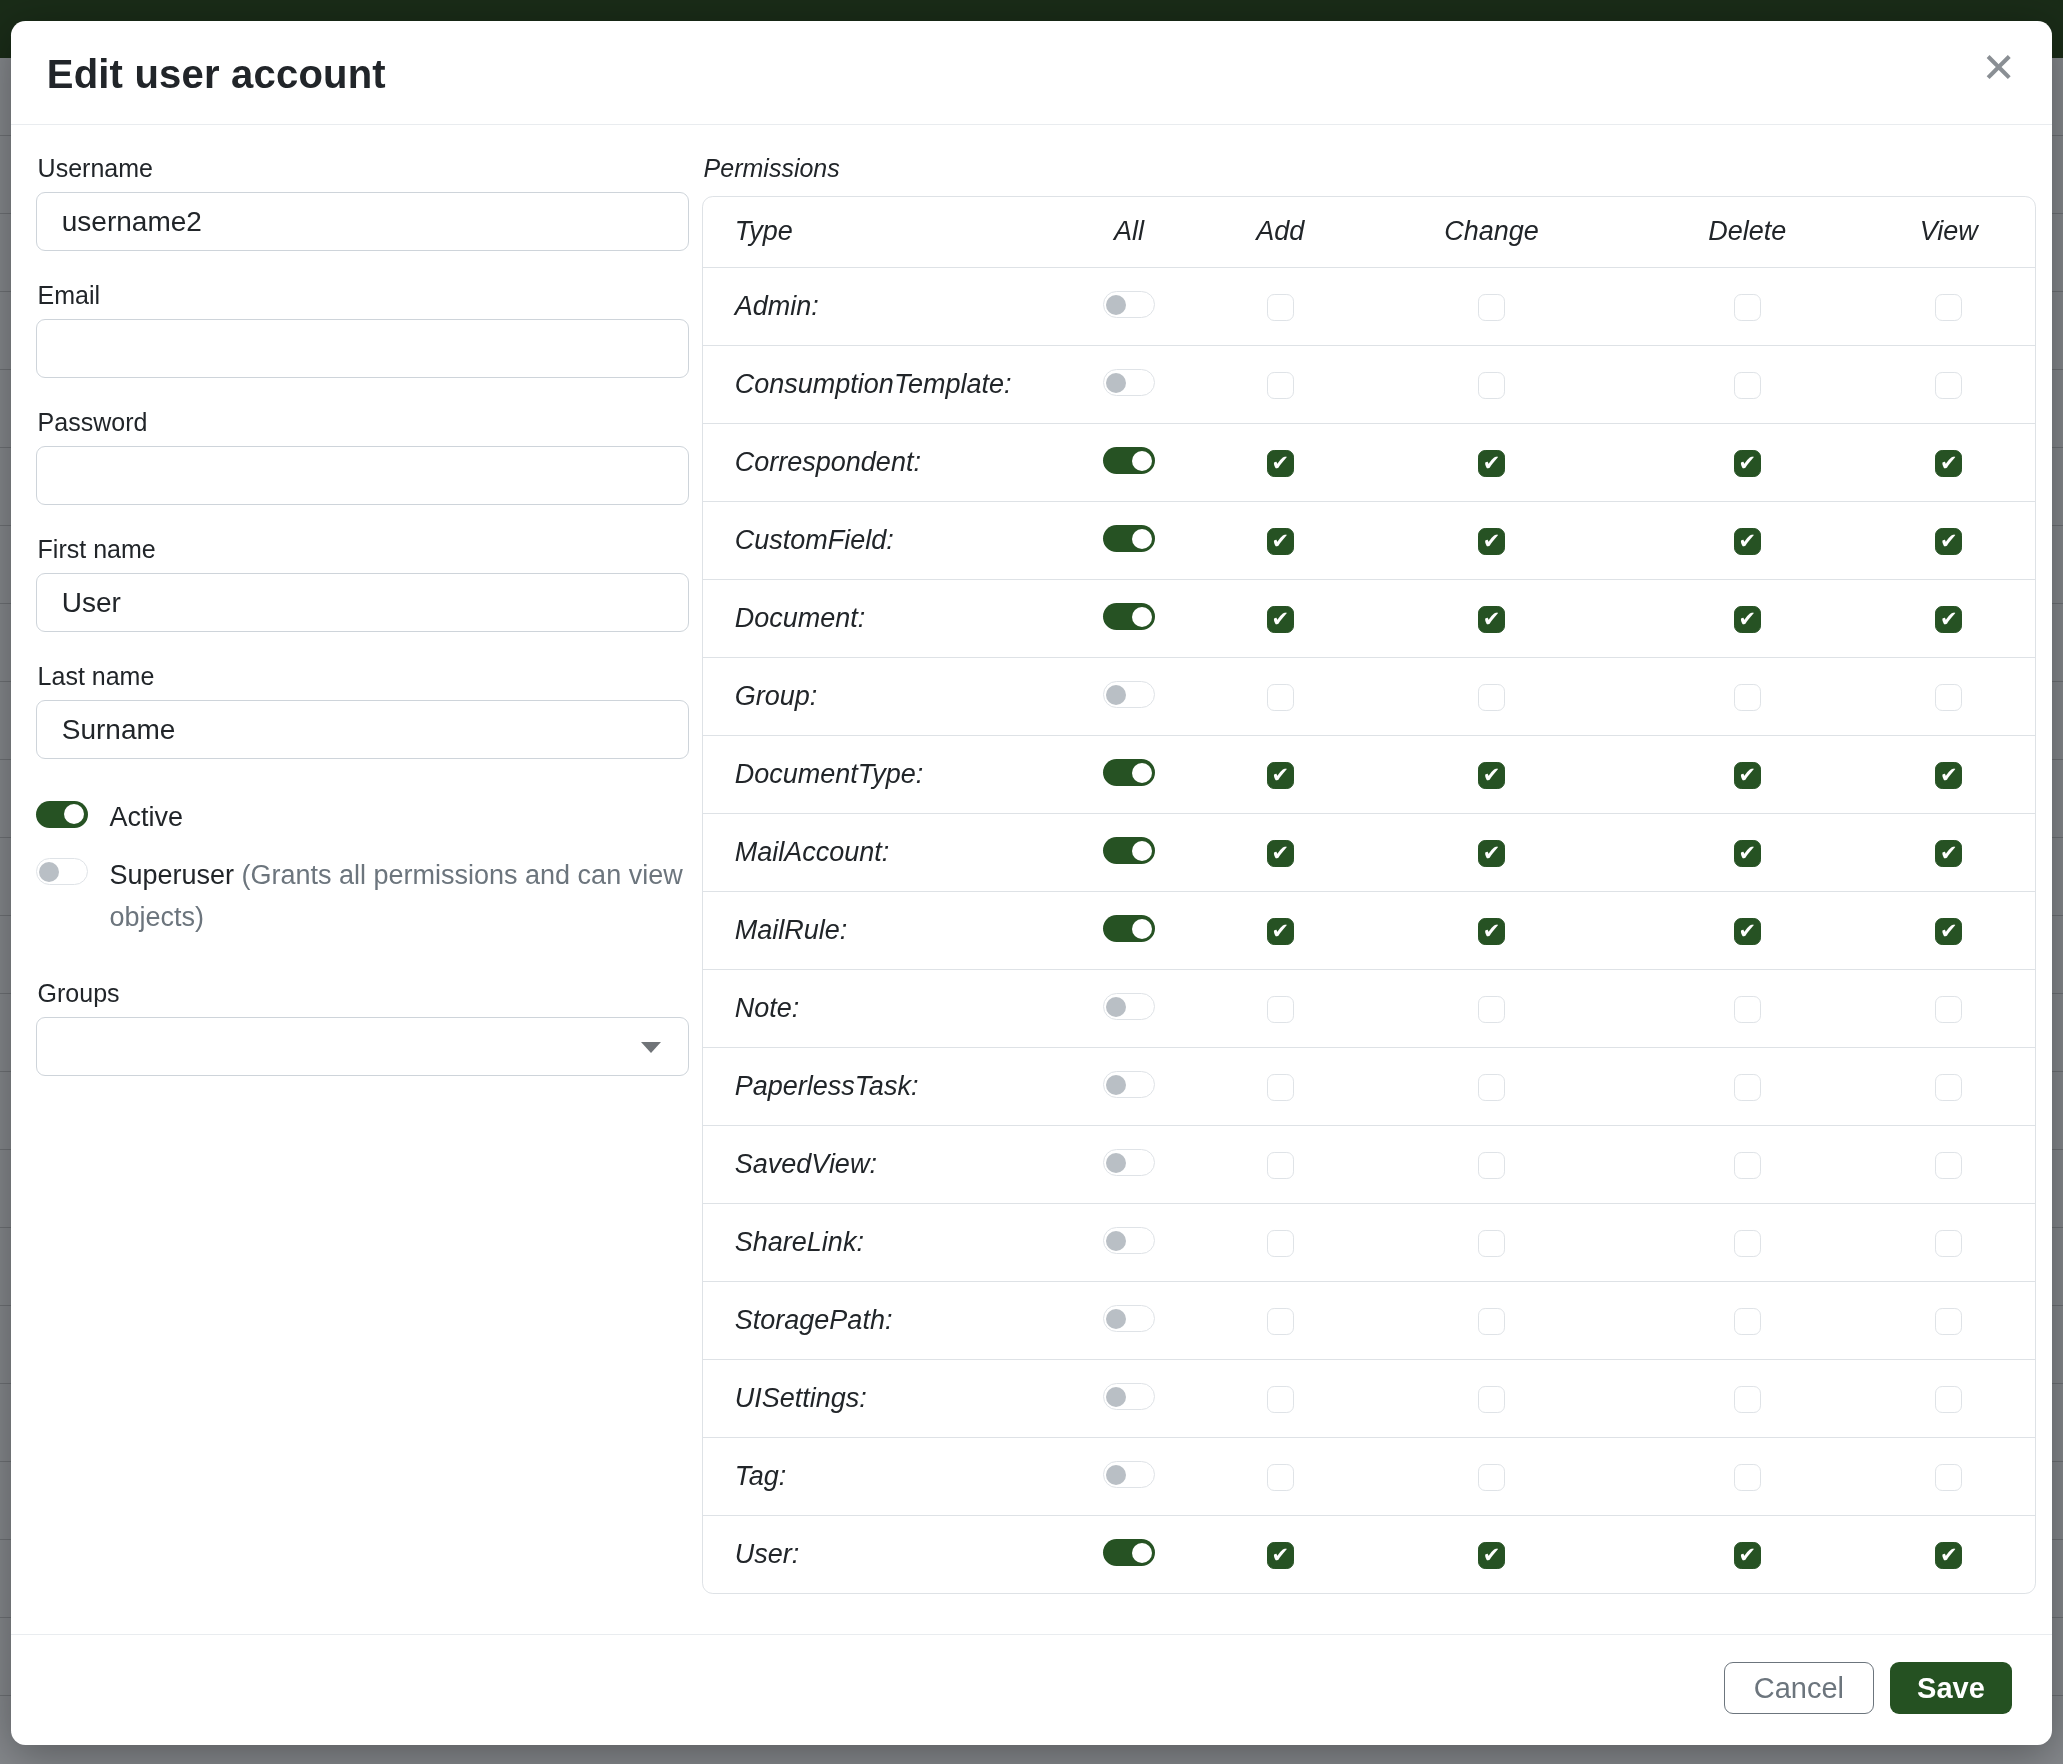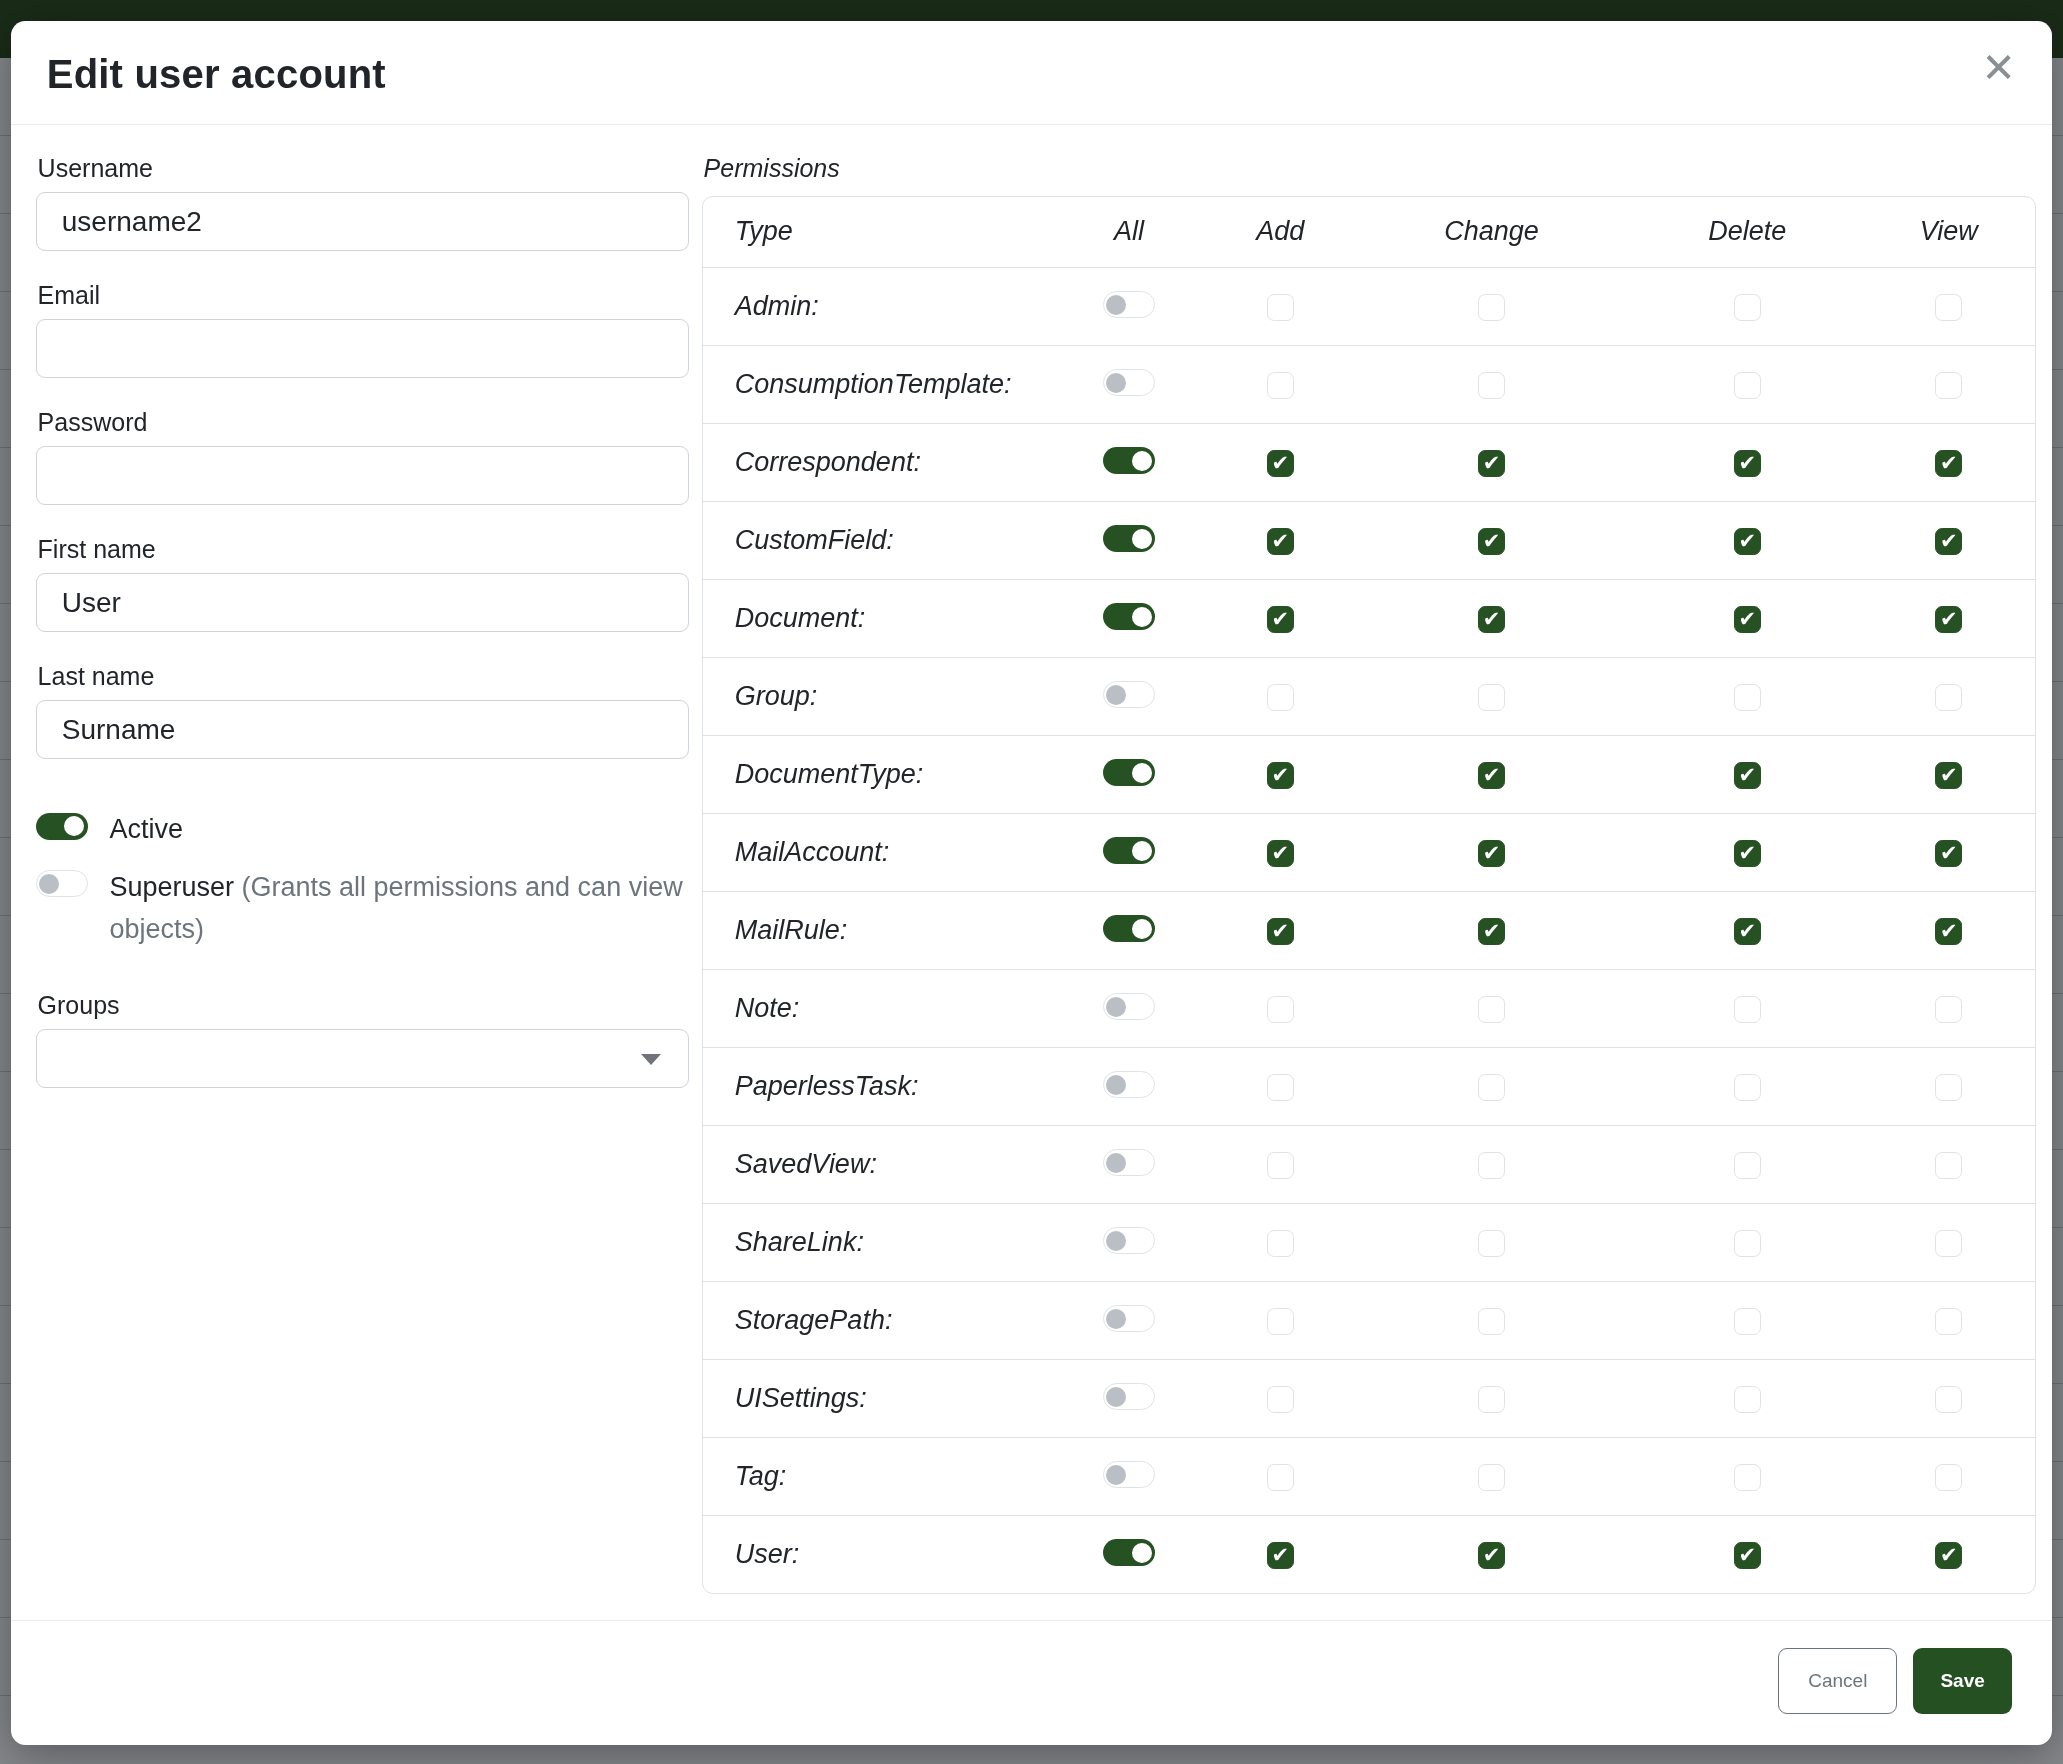--- a/index.html
+++ b/index.html
@@ -54,21 +54,21 @@
     width:52px; height:27px; border-radius:13.5px; flex:none;
     display:inline-flex; align-items:center; box-sizing:border-box; cursor:pointer;
   }
   .switch .knob { width:20px; height:20px; border-radius:50%; }
   .switch.on  { background:#265223; justify-content:flex-end; padding:0 3.6px; }
   .switch.on .knob { background:#ffffff; }
   .switch.off { background:#fff; border:1.8px solid #dfe3e7; justify-content:flex-start; padding:0 1.8px; }
   .switch.off .knob { background:#b9bfc5; }
 
   .switch-row { display:flex; align-items:flex-start; gap:21.6px; }
-  .switch-row.first { margin-top:50px; }
+  .switch-row.first { margin-top:38px; }
   .switch-row.second { margin-top:16px; }
   .switch-row .switch { margin-top:3.6px; }
   .switch-label { font-size:27px; font-weight:500; line-height:1.55; }
   .hint { color:#6c757d; font-weight:400; }
 
   .groups-field { margin-top:40px; }
   .select-box {
     position:relative; height:59px; box-sizing:border-box;
     border:1.8px solid #ced4da; border-radius:9px; background:#fff; cursor:pointer;
   }
@@ -107,21 +107,21 @@
   }
   .cb.checked .check { display:block; }
 
   
   .modal-footer {
     flex:none; border-top:1.8px solid #e9ecef;
     display:flex; justify-content:flex-end; align-items:center;
     gap:16px; padding:27px 40px 31px 40px;
   }
   .btn {
-    height:66px; border-radius:9px; font-size:19px; font-family:inherit;
+    height:52px; border-radius:9px; font-size:29px; font-family:inherit;
     display:inline-flex; align-items:center; justify-content:center;
     cursor:pointer; box-sizing:border-box;
   }
   .btn-cancel {
     background:#fff; color:#6c757d; border:1.8px solid #6c757d; padding:0 29px;
   }
   .btn-save {
     background:#255122; color:#ffffff; border:none; padding:16px 27px;font-weight:bold;
   }
 </style>

